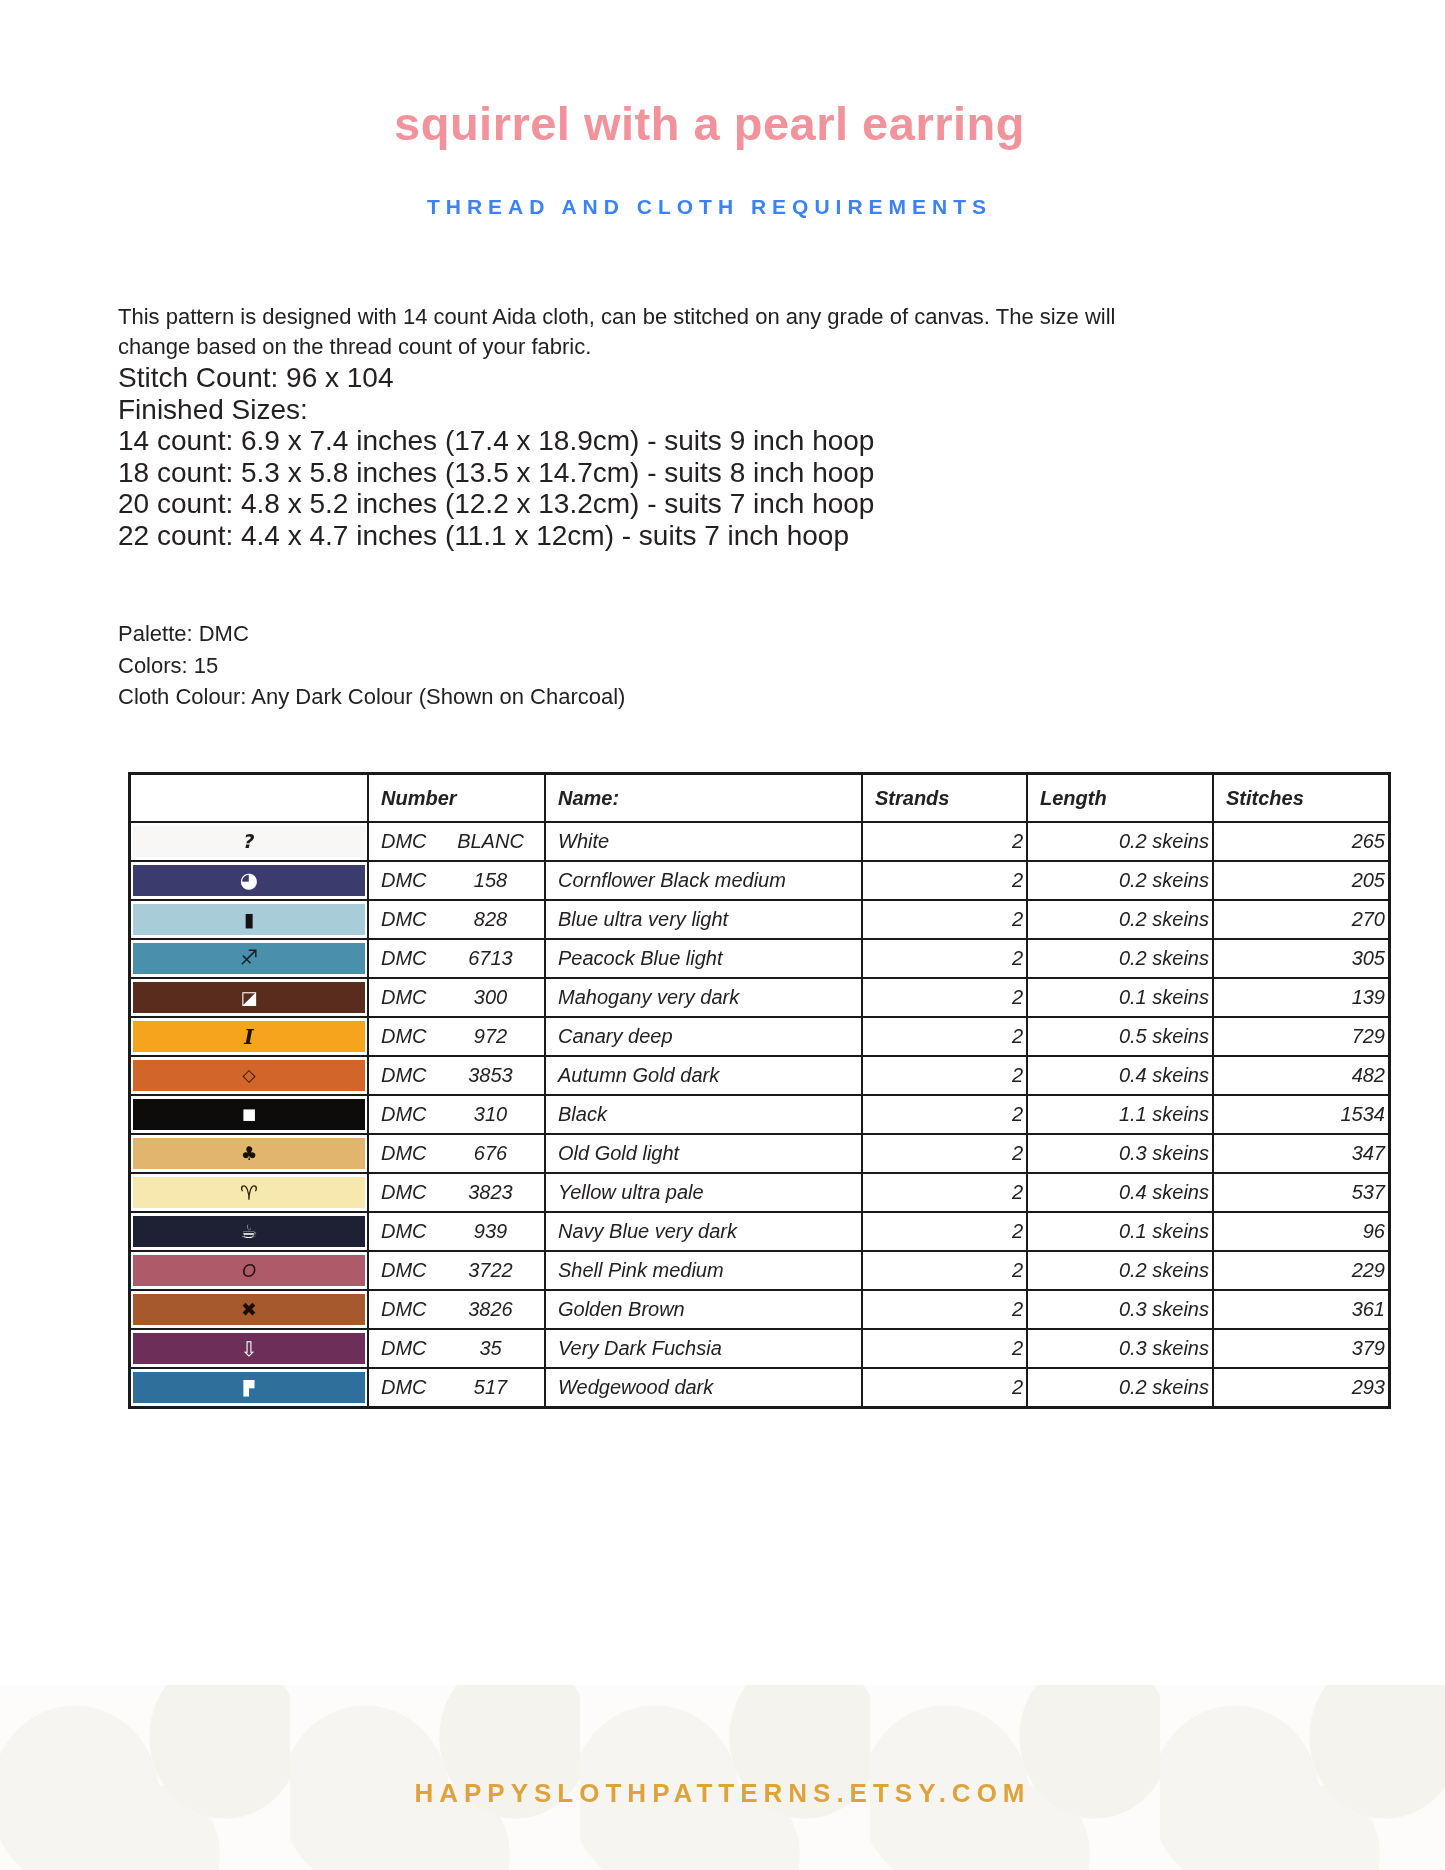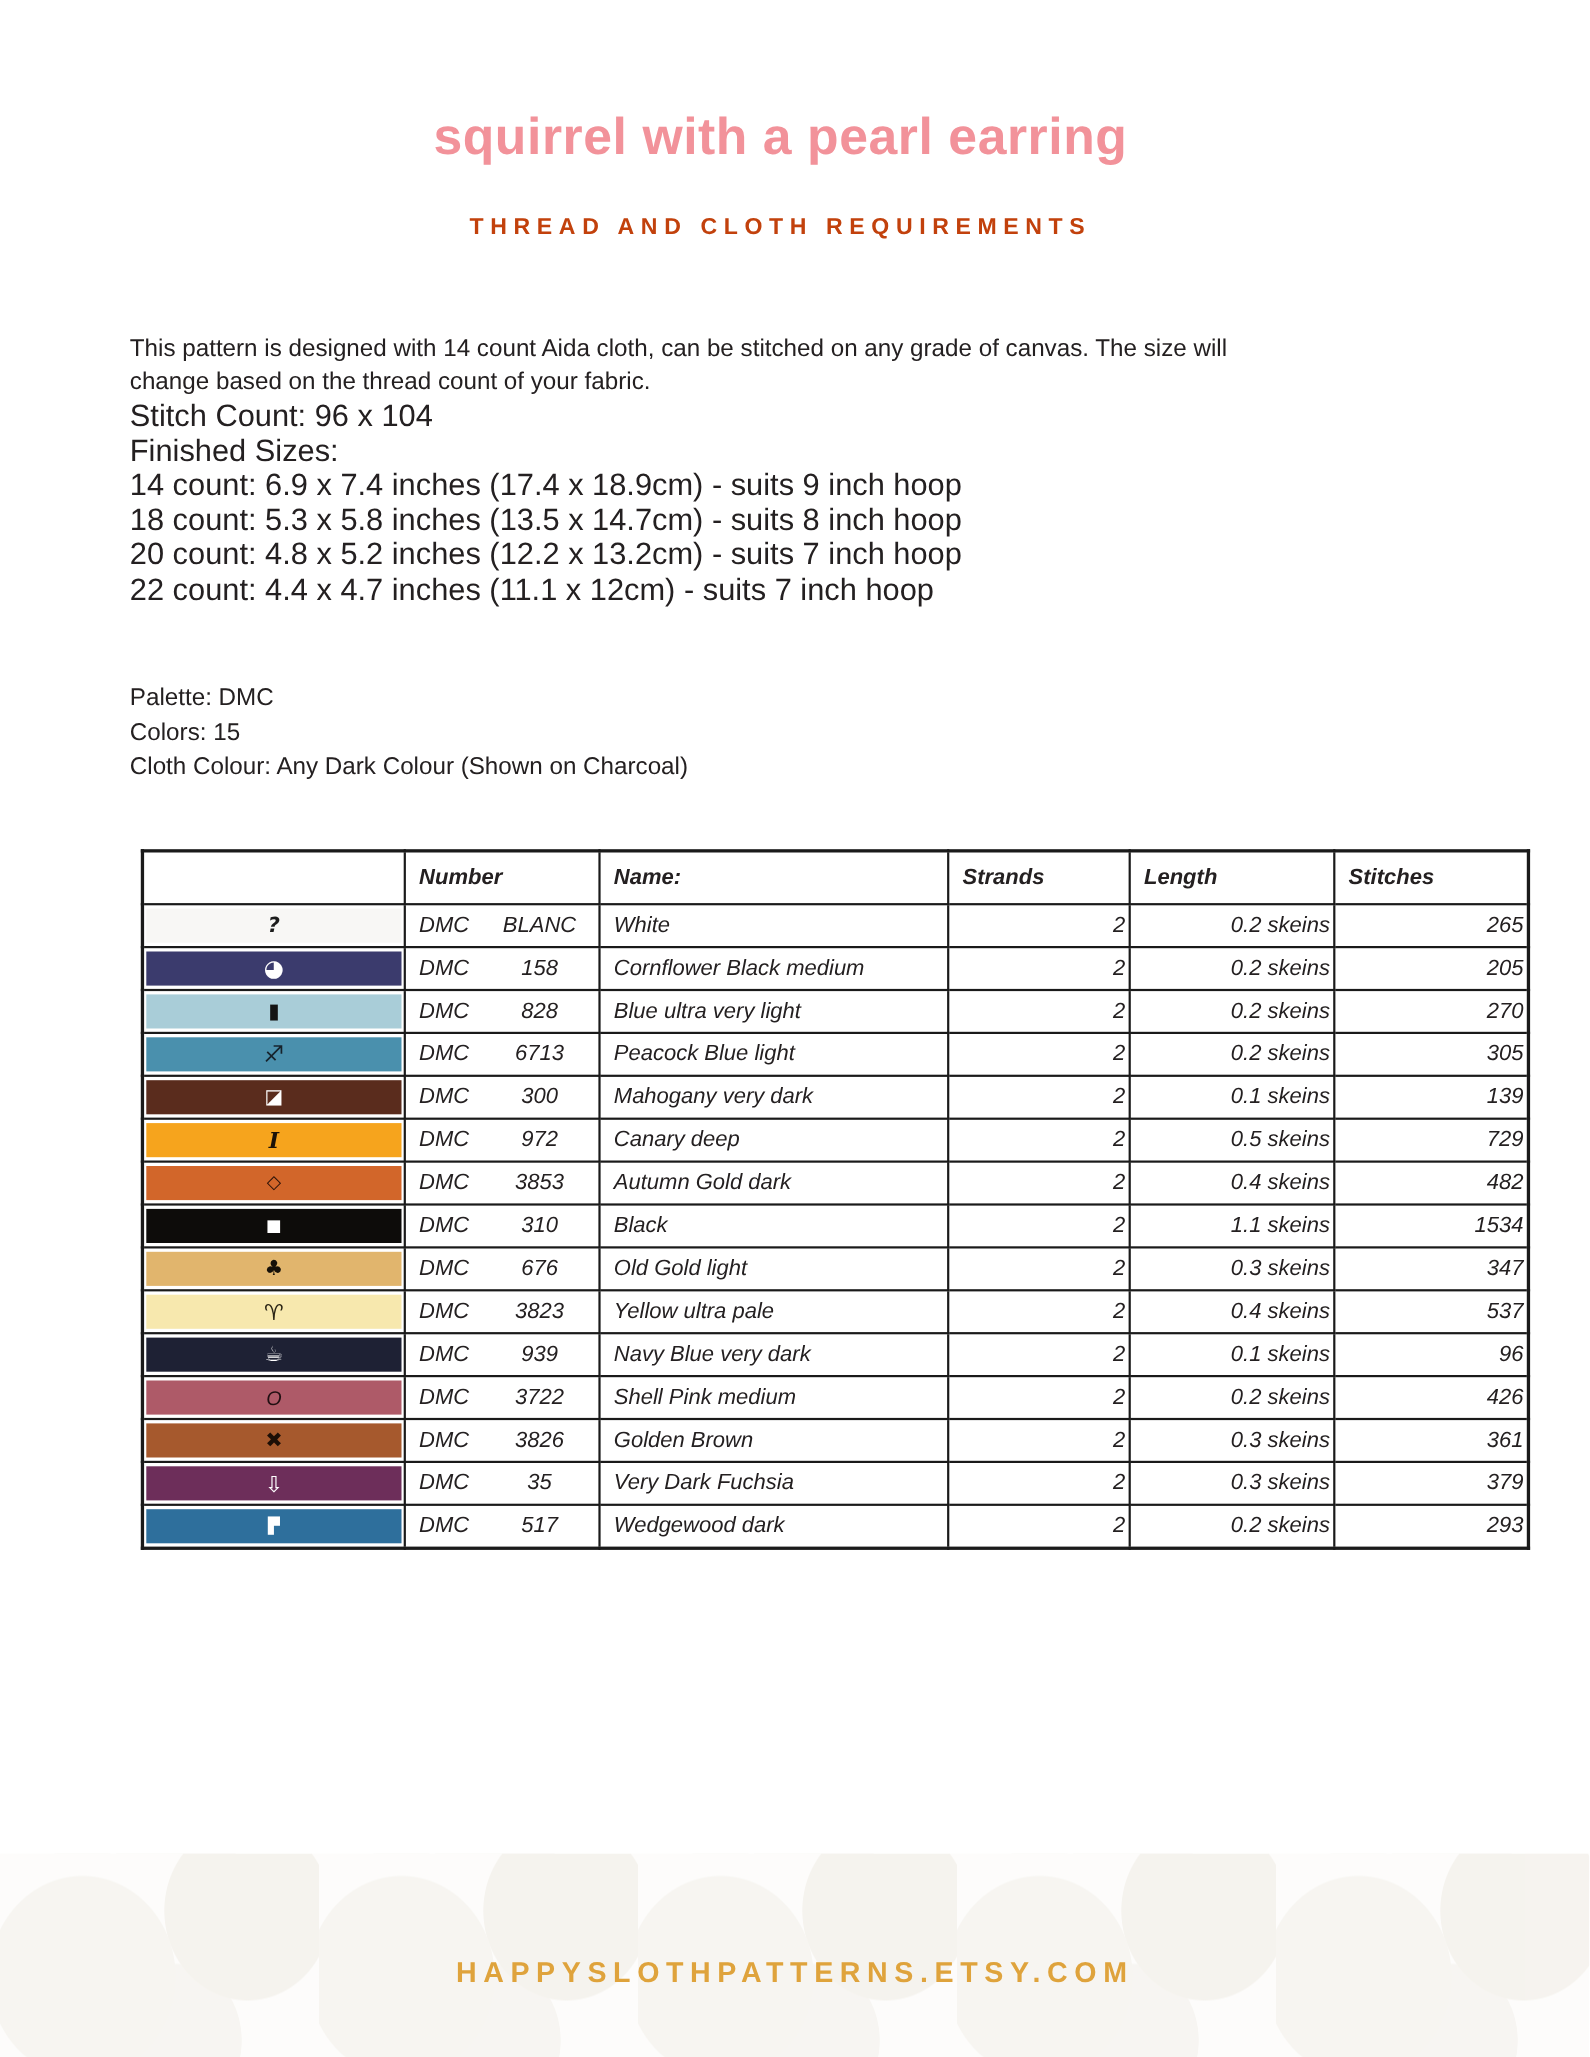--- a/index.html
+++ b/index.html
@@ -97,21 +97,21 @@
     text-align:center;font-size:26px;font-weight:bold;letter-spacing:6px;
   }
 </style>
 </head>
 <body>
 
 <div class="page">
   <div class="watermark"></div>
 
   <h1 class="title" style="color: rgb(242, 146, 154);">squirrel with a pearl earring</h1>
-  <h2 class="subtitle" style="color: #c2410c;">THREAD AND CLOTH REQUIREMENTS</h2>
+  <h2 class="subtitle" style="color: #3b82f6;">THREAD AND CLOTH REQUIREMENTS</h2>
 
   <div class="intro" id="intro">
       <div class="text-line">This pattern is designed with 14 count Aida cloth, can be stitched on any grade of canvas. The size will</div>
       <div class="text-line">change based on the thread count of your fabric.</div>
     </div>
   <div class="specs" id="specs">
       <div class="text-line">Stitch Count: 96 x 104</div>
       <div class="text-line">Finished Sizes:</div>
       <div class="text-line">14 count: 6.9 x 7.4 inches (17.4 x 18.9cm) - suits 9 inch hoop</div>
       <div class="text-line">18 count: 5.3 x 5.8 inches (13.5 x 14.7cm) - suits 8 inch hoop</div>
@@ -331,21 +331,21 @@
           </td>
           <td class="cell-number c1">
             <span class="num-wrap">
               <span class="brand">DMC</span>
               <span class="num">3722</span>
             </span>
           </td>
           <td class="cell-name c2">Shell Pink medium</td>
           <td class="cell-strands c3">2</td>
           <td class="cell-length c4">0.2 skeins</td>
-          <td class="cell-stitches c5">426</td>
+          <td class="cell-stitches c5">229</td>
         </tr>
         <tr>
           <td class="cell-swatch c0">
             <div class="swatch" style="background: rgb(166, 89, 45);">
               <span class="sym sym-heavy-x" style="color: rgb(28, 14, 6);">✖</span>
             </div>
           </td>
           <td class="cell-number c1">
             <span class="num-wrap">
               <span class="brand">DMC</span>

